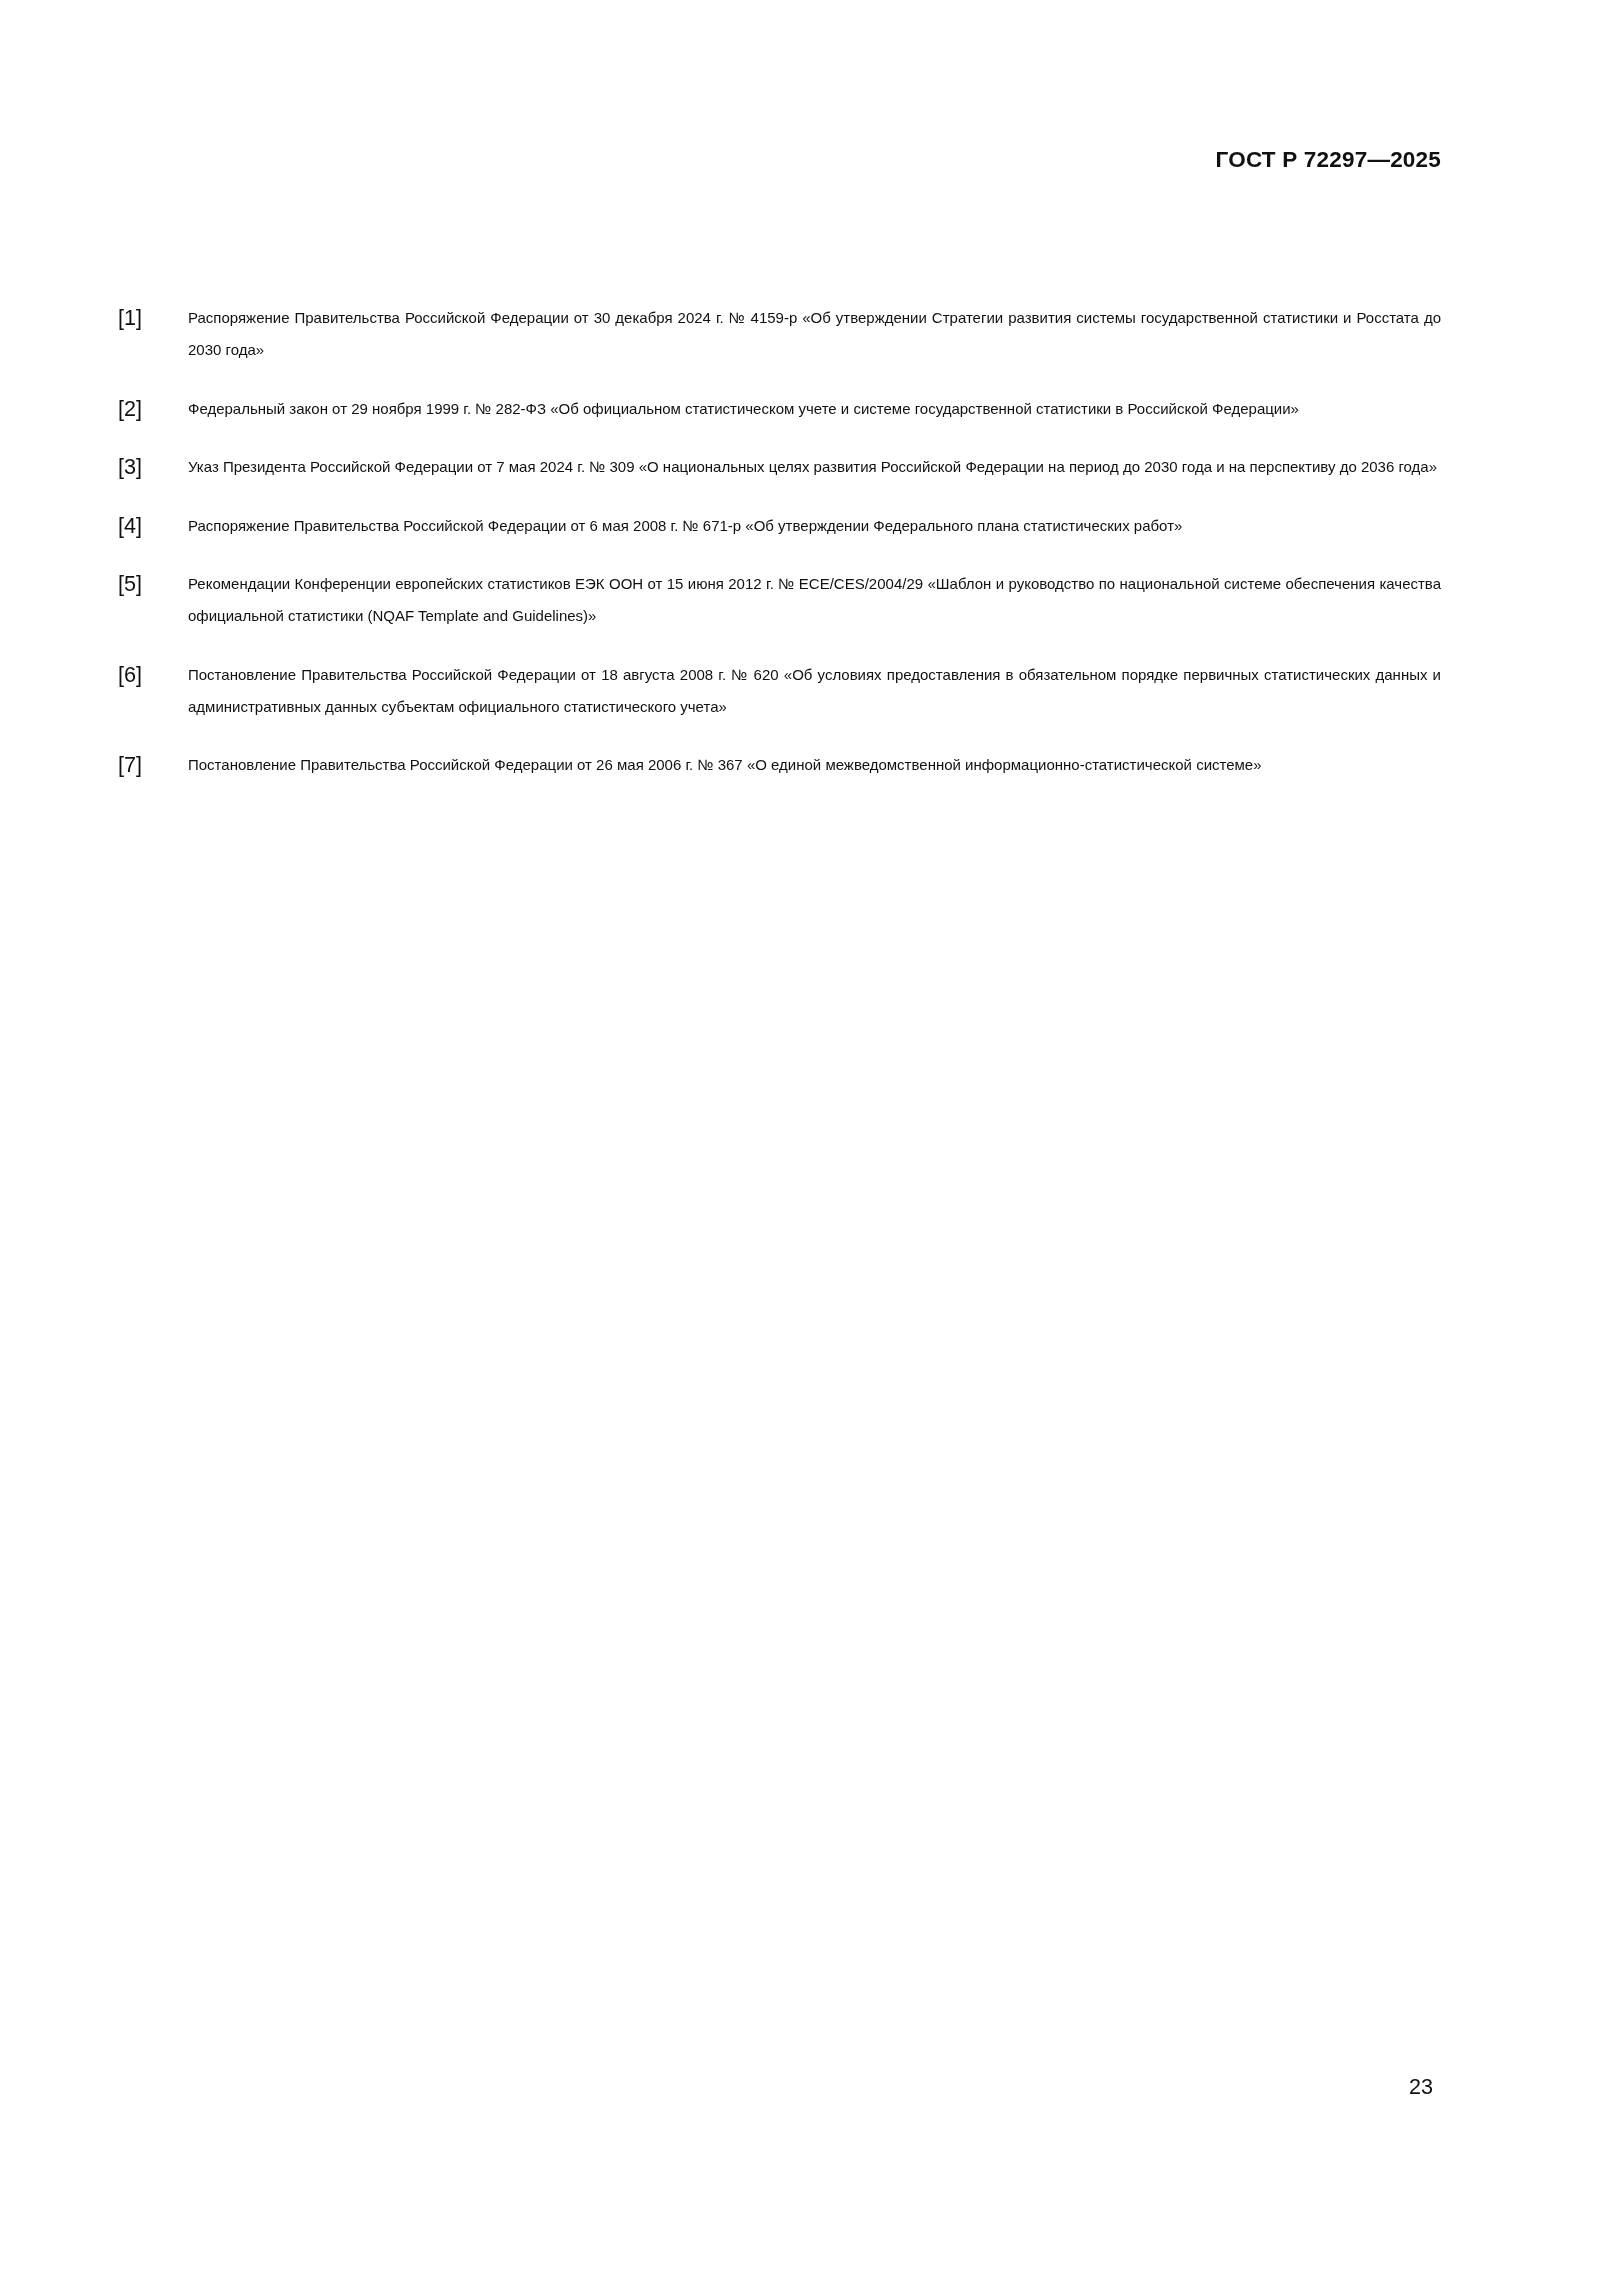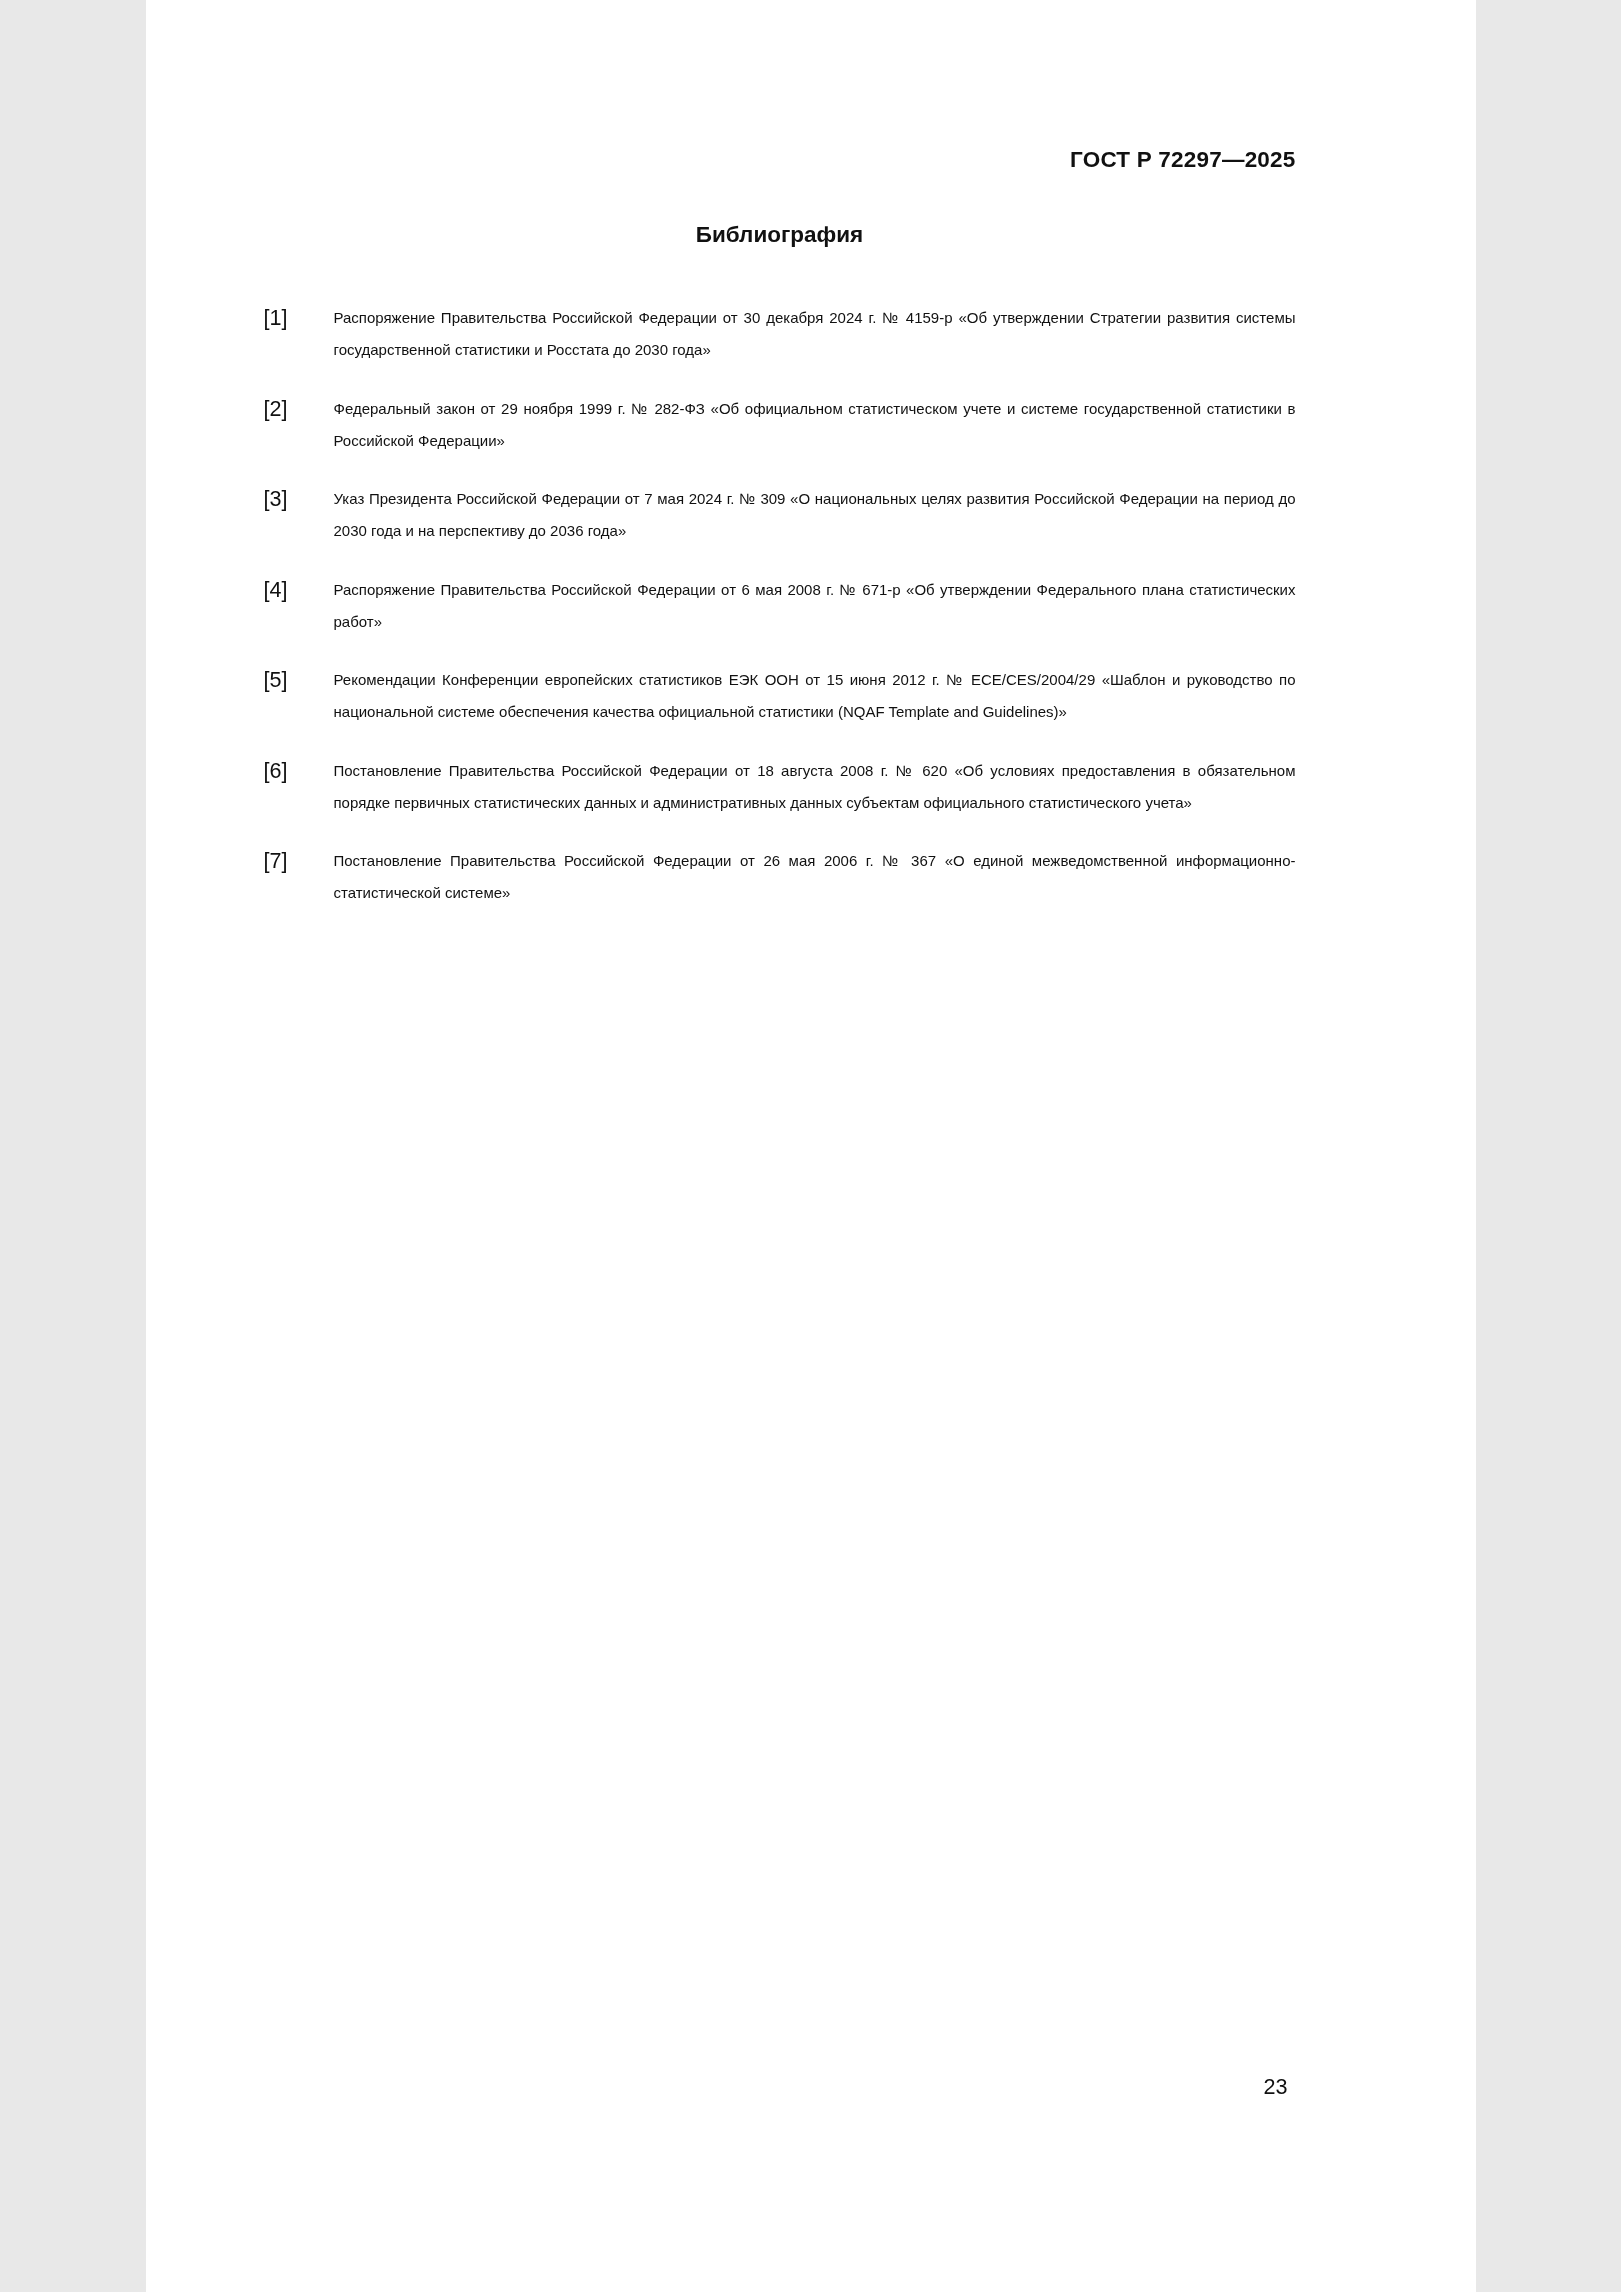--- a/index.html
+++ b/index.html
@@ -4,21 +4,21 @@
 <style>
   * { margin: 0; padding: 0; box-sizing: border-box; }
   html, body { background: #e8e8e8; }
   body {
     font-family: "Liberation Sans", sans-serif;
     color: #111;
     -webkit-font-smoothing: antialiased;
   }
   .page {
     position: relative;
-    width: 1330px;
+    width: 1621px;
     height: 2293px;
     background: #ffffff;
     margin: 0 auto;
     overflow: hidden;
   }
   .doc-header {
     position: absolute;
     top: 147px;
     right: 180px;
     font-size: 22.5px;
@@ -67,21 +67,20 @@
     line-height: 25.5px;
   }
 </style>
 </head>
 <body>
 
 <div class="page">
 
   <div class="doc-header">ГОСТ Р 72297—2025</div>
 
-  <div class="doc-title">Библиография</div>
 
   <div class="entries">
 
       <div class="entry">
         <span class="entry-num">[1]</span>
         <span class="entry-text">Распоряжение Правительства Российской Федерации от 30 декабря 2024 г. № 4159-р «Об утверждении Стратегии развития системы государственной статистики и Росстата до 2030 года»</span>
       </div>
 
       <div class="entry">
         <span class="entry-num">[2]</span>

